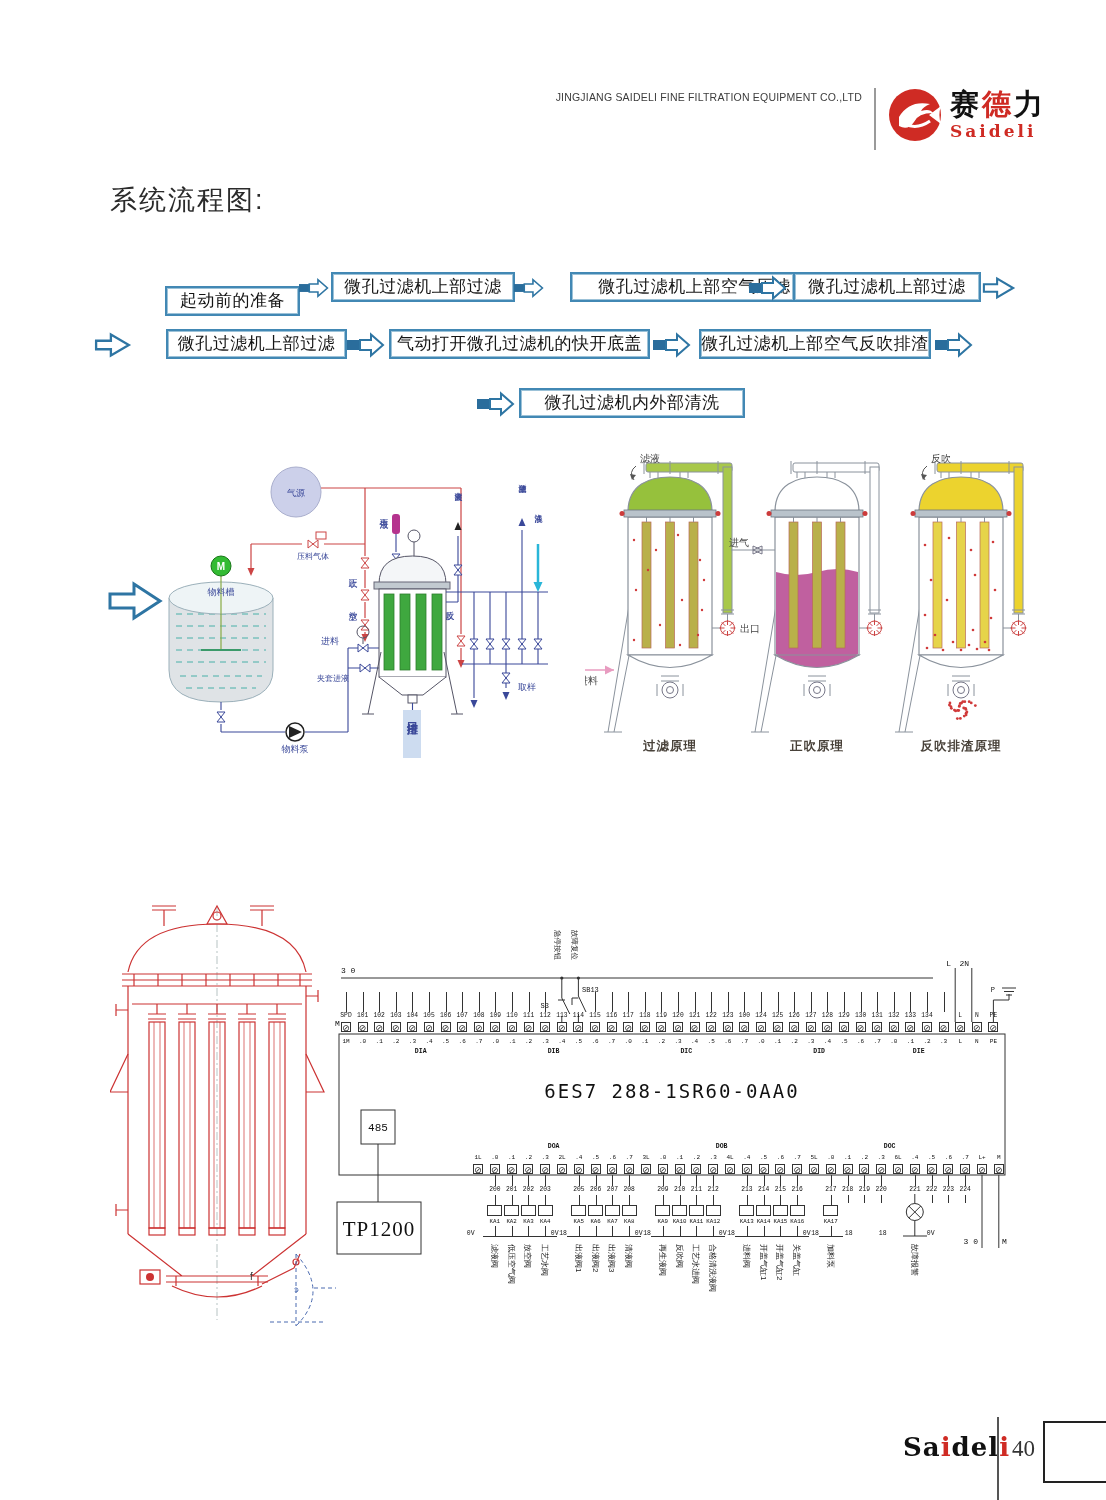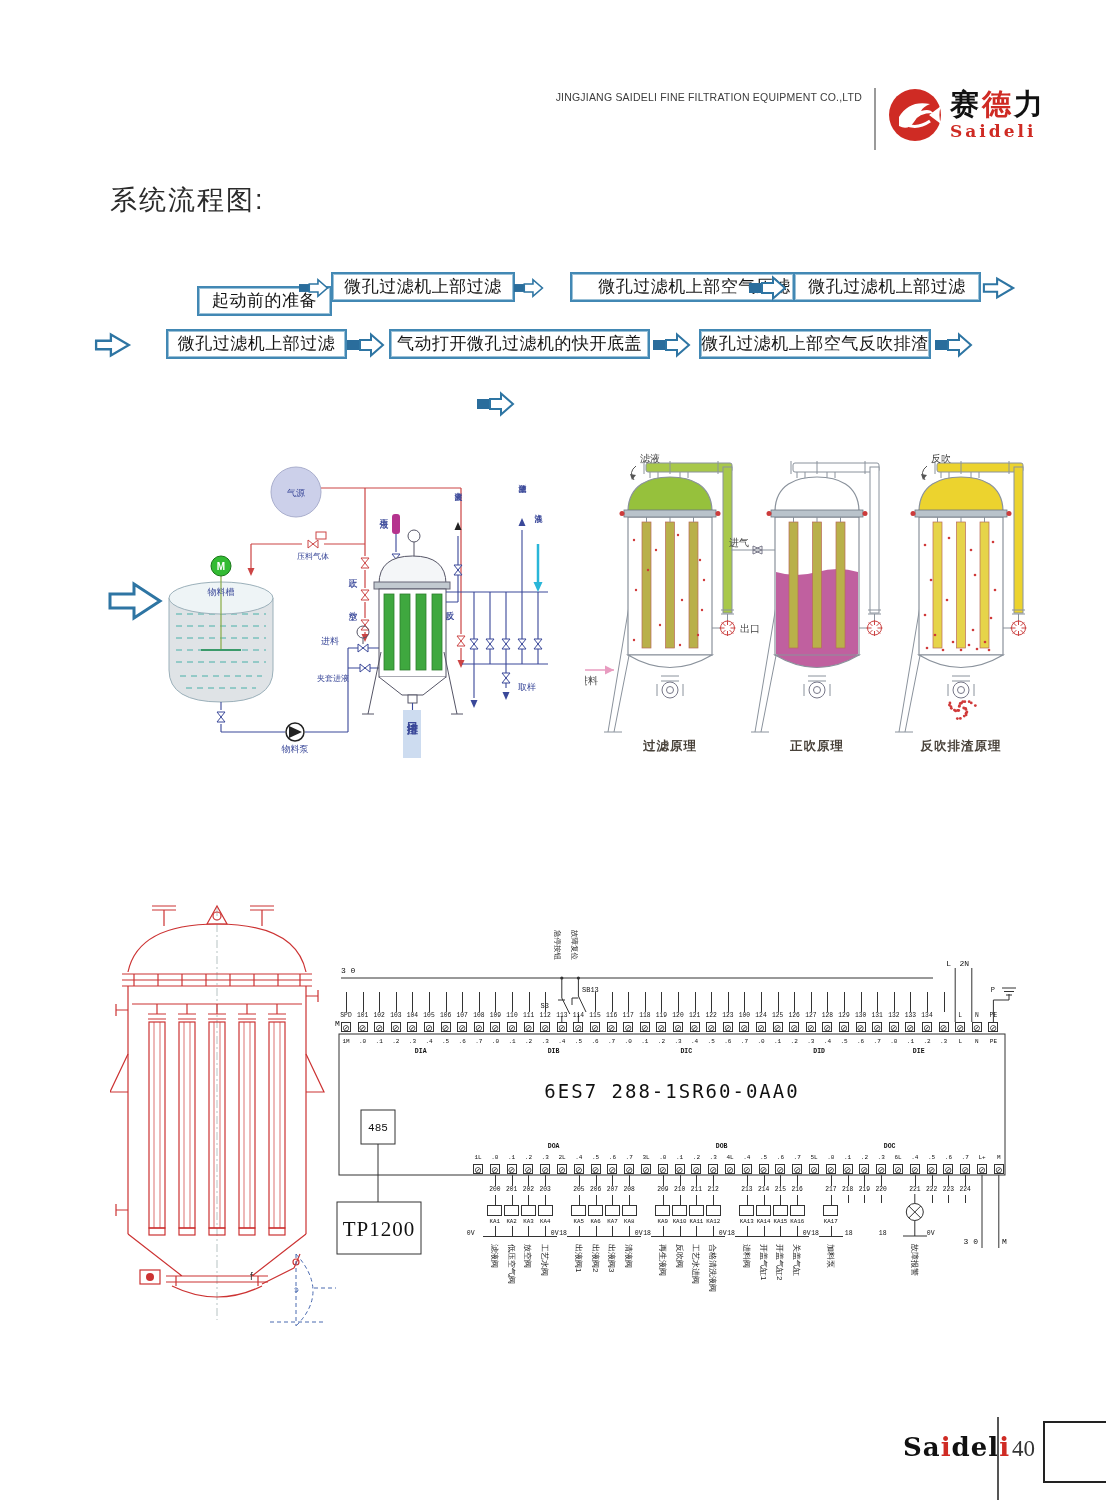--- a/index.html
+++ b/index.html
@@ -106,27 +106,28 @@
       <path d="M19 38 q12 6 25 -3" stroke="#ffffff" stroke-width="3" fill="none"></path>
     </svg>
     <div class="logo-txt">
       <div class="logo-cn"><span>赛</span><span class="red">德</span><span>力</span></div>
       <div class="logo-en">Saideli</div>
     </div>
   </div>
 
   <div class="sec-title1">系统流程图:</div>
 
-  <div class="fbox" style="left:165px;top:286px;width:131px;margin-left:32px;">起动前的准备</div>
+  <div class="fbox" style="left:165px;top:286px;width:131px;">起动前的准备</div>
   <div class="fbox" style="left:331px;top:272px;width:180px;">微孔过滤机上部过滤</div>
   <div class="fbox" style="left:570px;top:272px;width:197px;padding-left:24px;">微孔过滤机上部空气压滤</div>
   <div class="fbox" style="left:793px;top:272px;width:184px;">微孔过滤机上部过滤</div>
   <div class="fbox" style="left:166px;top:329px;width:177px;">微孔过滤机上部过滤</div>
   <div class="fbox" style="left:699px;top:329px;width:228px;">微孔过滤机上部空气反吹排渣</div>
   <div class="fbox" style="left:389px;top:329px;width:257px;">气动打开微孔过滤机的快开底盖</div>
+  <div class="fbox" style="left:519px;top:388px;width:222px;">微孔过滤机内外部清洗</div>
 
   <svg class="farrow" style="left:299px;top:275px;" width="30" height="26" viewBox="0 0 38 26">
       <rect x="0" y="8" width="13" height="10" fill="#2a6d9c"></rect>
       <path d="M13 8 H24 V2.5 L36 13 L24 23.5 V18 H13 Z" fill="#fff" stroke="#2e75a3" stroke-width="2"></path>
     </svg>
   <svg class="farrow" style="left:514px;top:275px;" width="30" height="26" viewBox="0 0 38 26">
       <rect x="0" y="8" width="13" height="10" fill="#2a6d9c"></rect>
       <path d="M13 8 H24 V2.5 L36 13 L24 23.5 V18 H13 Z" fill="#fff" stroke="#2e75a3" stroke-width="2"></path>
     </svg>
   <svg class="farrow" style="left:748px;top:275px;" width="40" height="26" viewBox="0 0 38 26">

